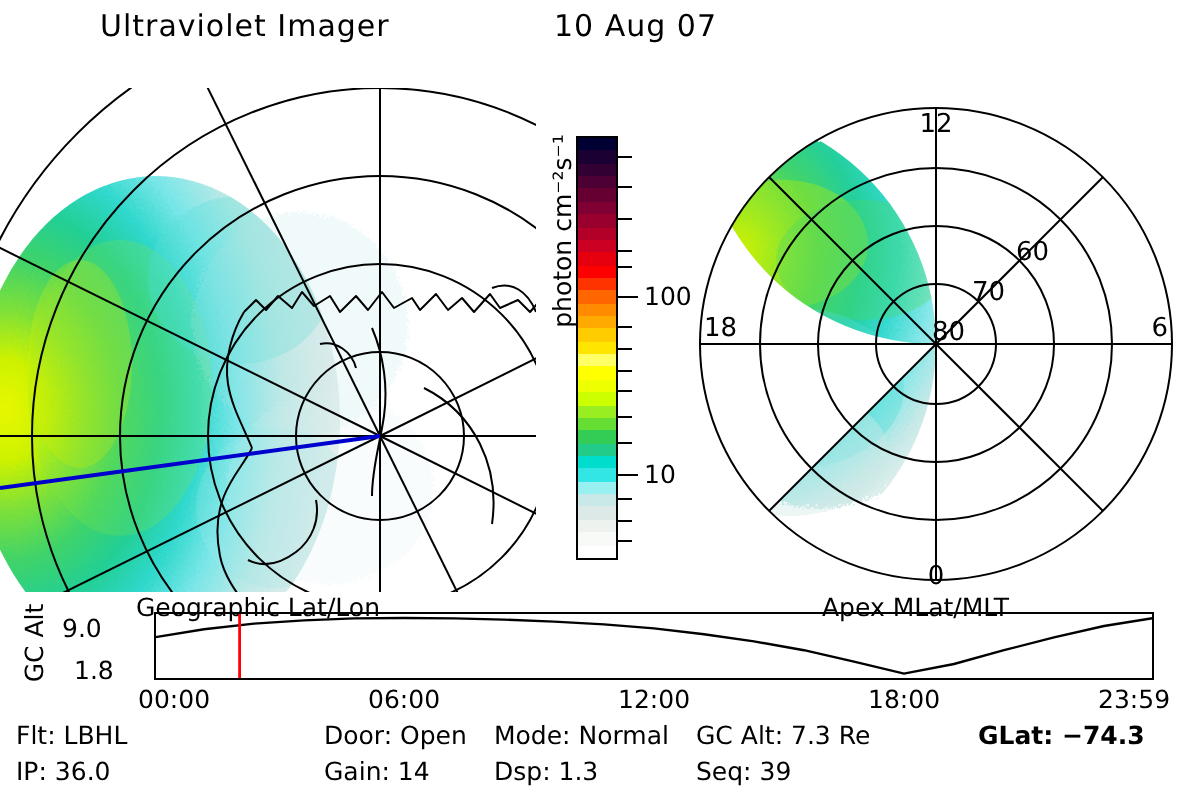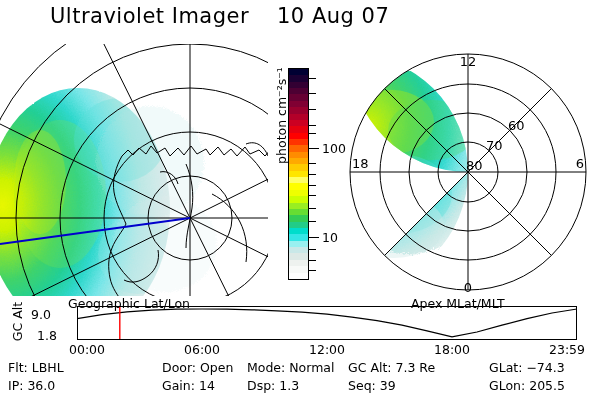--- a/index.html
+++ b/index.html
@@ -5,21 +5,21 @@
 <style>
   html,body{margin:0;padding:0;background:#ffffff;}
   body{
     width:600px;height:400px;position:relative;overflow:hidden;
     font-family:"DejaVu Sans","Liberation Sans",sans-serif;
     color:#000000;
   }
   .abs{position:absolute;}
   
   #header{left:0;top:4px;width:600px;height:26px;}
-  #header .htxt{position:absolute;top:0;font-size:21px;letter-spacing:.5px;white-space:nowrap;}
+  #header .htxt{position:absolute;top:0;font-size:15px;letter-spacing:.5px;white-space:nowrap;}
   #title-text{left:50px;}
   #date-text{left:277px;}
   #time-text{left:428px;}
   
   #geo-panel{left:0;top:44px;width:268px;height:252px;}
   #poh-panel{left:340px;top:44px;width:260px;height:252px;}
   .panel-caption{position:absolute;font-size:12.5px;white-space:nowrap;}
   #geo-caption{left:68px;top:296px;}
   #polar-caption{left:411px;top:296px;}
   
@@ -49,21 +49,21 @@
   #orbit-yt-lo{left:37px;top:35px;}
   #orbit-box{position:absolute;left:77px;top:6px;width:500px;height:34px;}
   .orbit-xlabel{position:absolute;top:42px;font-size:12.5px;white-space:nowrap;}
   
   #status-block{left:0;top:360px;width:600px;height:40px;font-size:12.5px;}
   .status-row{position:absolute;left:0;width:600px;height:18px;}
   #status-row-0{top:0px;}
   #status-row-1{top:18px;}
   .status-cell{position:absolute;white-space:nowrap;}
   .sc0{left:8px;text-align:right;}  .sc1{left:122px;margin-left:40px;} .sc2{left:247px;}
-  .sc3{left:348px;} .sc4{left:489px;}
+  .sc3{left:348px;} .sc4{left:489px;font-weight:bold;}
   svg{display:block;}
 </style>
 </head>
 <body>
 
 <div class="abs" id="header">
   <span class="htxt" id="title-text">Ultraviolet Imager</span>
   <span class="htxt" id="date-text">10 Aug 07</span>
 </div>
 
@@ -292,15 +292,14 @@
     <span class="status-cell sc1">Door: Open</span>
     <span class="status-cell sc2">Mode: Normal</span>
     <span class="status-cell sc3">GC Alt: 7.3 Re</span>
     <span class="status-cell sc4">GLat: −74.3</span>
   </div>
   <div class="status-row" id="status-row-1">
     <span class="status-cell sc0">IP: 36.0</span>
     <span class="status-cell sc1">Gain: 14</span>
     <span class="status-cell sc2">Dsp:   1.3</span>
     <span class="status-cell sc3">Seq: 39</span>
-    <span class="status-cell sc4">GLon: 205.5</span>
   </div>
 </div>
 
 </body></html>

